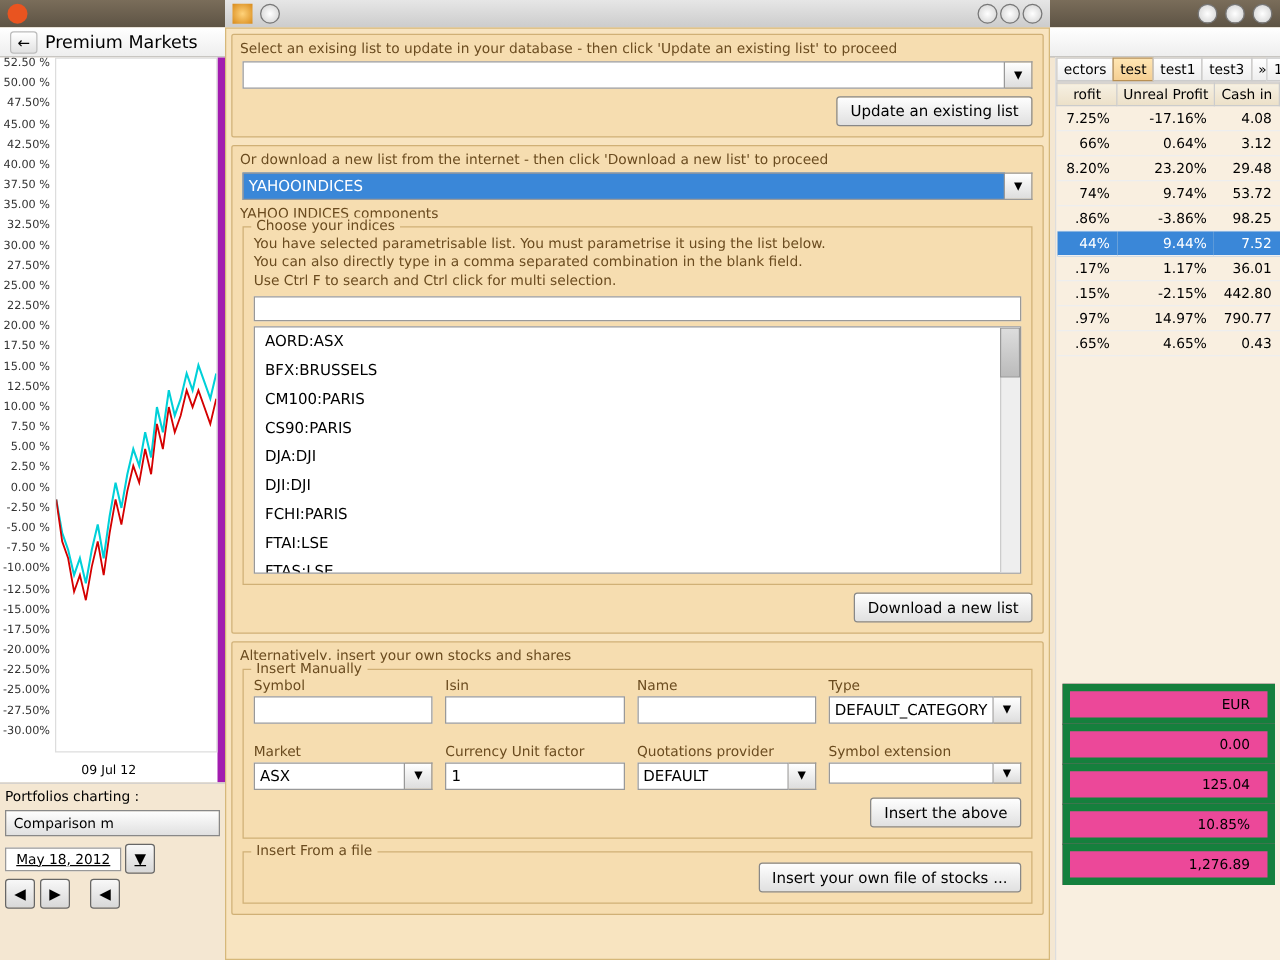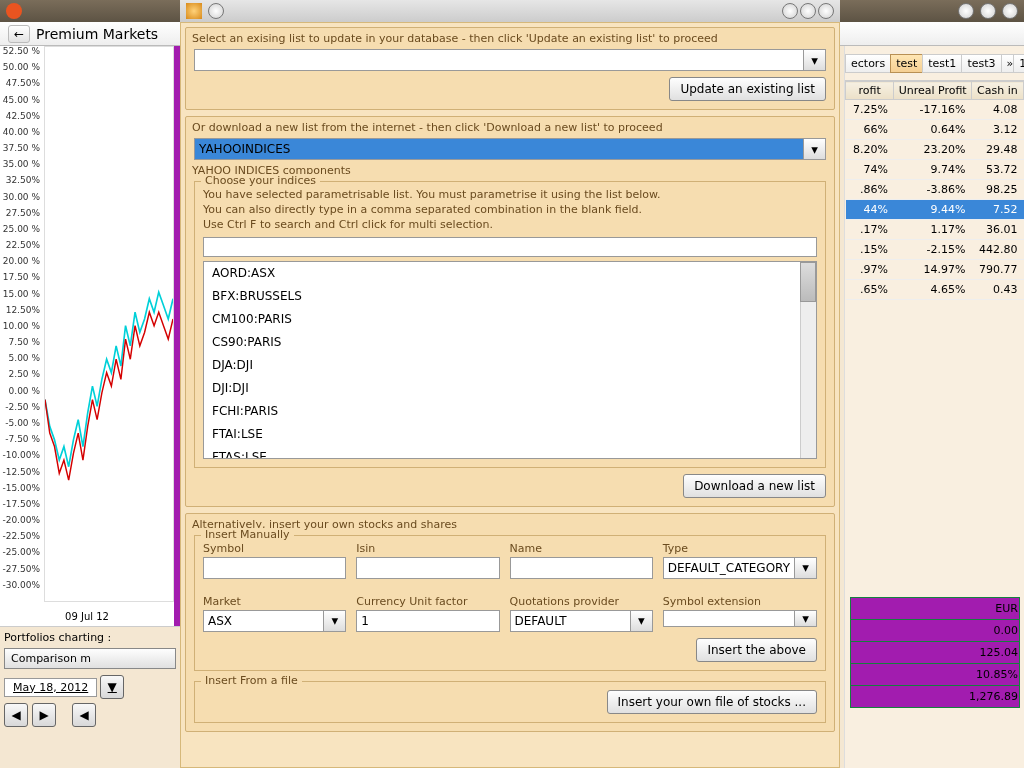--- a/index.html
+++ b/index.html
@@ -27,42 +27,42 @@
 .bottom-left { position: absolute; left: 0; bottom: 0; width: 180px; height: 142px; background: #f4e7d2; border-top: 1px solid #ccc; padding: 4px; }
 .bottom-left .lbl { font-size: 11px; }
 .cmp-btn { background: linear-gradient(#fefefe,#e0e0e0); border: 1px solid #888; padding: 3px 6px; margin-top: 4px; font-size: 11px; width: 100%; text-align: left; overflow: hidden; }
 .date-row { display: flex; align-items: center; gap: 3px; margin-top: 6px; text-decoration: underline; }
 .date-box { background: #fff; border: 1px solid #999; padding: 2px 8px; font-size: 11px; }
 .square-btn { width: 24px; height: 24px; border: 1px solid #666; background: linear-gradient(#f8f8f8,#d8d8d8); border-radius: 3px; display: flex; align-items: center; justify-content: center; }
 .scroll-arrows { display: flex; gap: 4px; margin-top: 4px; }
 
 
 .right-peek { position: absolute; right: 0; top: 24px; width: 180px; bottom: 0; background: #f9efe0; border-left: 1px solid #ddd; }
-.tabstrip { height: 35px; display: flex; align-items: center; font-size: 11px; border-bottom: 1px solid #ccc; }
+.tabstrip { height: 20px; display: flex; align-items: center; font-size: 11px; border-bottom: 1px solid #ccc; }
 .tabstrip span { padding: 2px 5px; border: 1px solid #ccc; background: linear-gradient(#fff,#eee); margin-right: -1px; }
 .tabstrip span.active { background: linear-gradient(#ffe6b3,#f5cf93); border-color: #b89054; }
 .tbl { width: 100%; border-collapse: collapse; font-size: 11px; }
 .tbl th { background: linear-gradient(#f6f0e2,#ece0c8); border: 1px solid #ccc; padding: 2px 3px; font-weight: normal; white-space: nowrap; }
 .tbl td { border-bottom: 1px solid #eee; padding: 3px 6px; text-align: right; }
 .tbl tr.sel td { background: #3a87d8; color: #fff; }
 .totals { position: absolute; bottom: 60px; right: 4px; width: 170px; }
-.totals div { display: flex; justify-content: flex-end; padding: 4px 1px; border: 1px solid #15803d; background: #a21caf; margin-top: -1px; font-size: 11px; }
+.totals div { display: flex; justify-content: flex-end; padding: 4px 14px; border: 6px solid #15803d; background: #ec4899; margin-top: -1px; font-size: 11px; }
 
 
 .modal-titlebar { position: absolute; top: 0; left: 180px; width: 660px; height: 22px; background: linear-gradient(#e6e6e6,#ccc); display: flex; align-items: center; padding: 0 6px; }
 .modal-titlebar .ubuntu { width: 16px; height: 16px; }
 .modal-titlebar .right { margin-left: auto; display: flex; gap: 2px; }
 .modal-titlebar .win-btn { width: 16px; height: 16px; border-radius: 8px; background: radial-gradient(#fff,#cfcfcf); border: 1px solid #777; }
 
 .modal { position: absolute; top: 22px; left: 180px; width: 660px; height: 746px; background: #f8e4c0; border: 1px solid #d6b87a; padding: 4px; overflow: hidden; }
 .panel { border: 1px solid #d0b076; background: #f6ddb0; margin-bottom: 6px; padding: 6px 8px 8px 8px; border-radius: 2px; }
 .panel-title { color: #6a4b1f; font-size: 11px; margin: -2px 0 4px -2px; }
 .combo { display: flex; }
 .combo input, .combo .sel { flex: 1; background: #fff; border: 1px solid #999; padding: 3px 4px; font-size: 12px; }
-.combo .sel.hl { background: #3a87d8; color: #000000; }
+.combo .sel.hl { background: #3a87d8; color: #ffffff; }
 .dd-btn { width: 22px; background: linear-gradient(#fff,#ddd); border: 1px solid #999; border-left: none; }
 .btn { background: linear-gradient(#fefefe,#e0e0e0); border: 1px solid #888; padding: 4px 10px; font-size: 12px; border-radius: 3px; }
 .right-align { text-align: right; margin-top: 6px; }
 
 .fieldset { border: 1px solid #d0b076; padding: 6px 8px 8px 8px; margin-top: 4px; position: relative; }
 .legend { position: absolute; top: -8px; left: 6px; background: #f6ddb0; padding: 0 4px; font-size: 11px; color: #6a4b1f; }
 .para { font-size: 11px; color: #6a4b1f; line-height: 1.35; }
 .search-strip { background: #fff; border: 1px solid #999; height: 20px; margin: 4px 0; }
 .listbox { background: #fff; border: 1px solid #999; height: 198px; overflow: hidden; position: relative; }
 .listbox .scrollbar { position: absolute; right: 0; top: 0; bottom: 0; width: 16px; background: #eee; border-left: 1px solid #ccc; }

